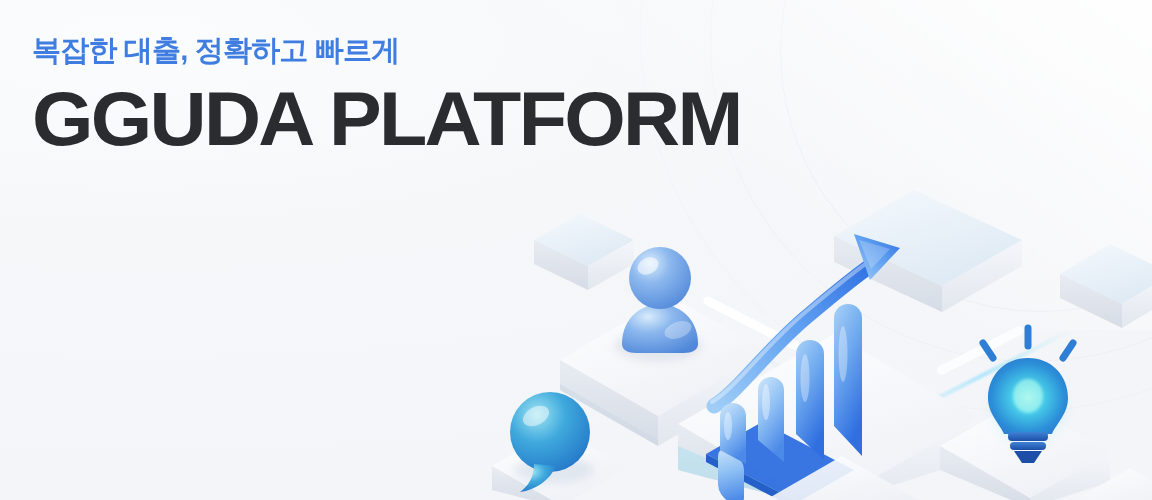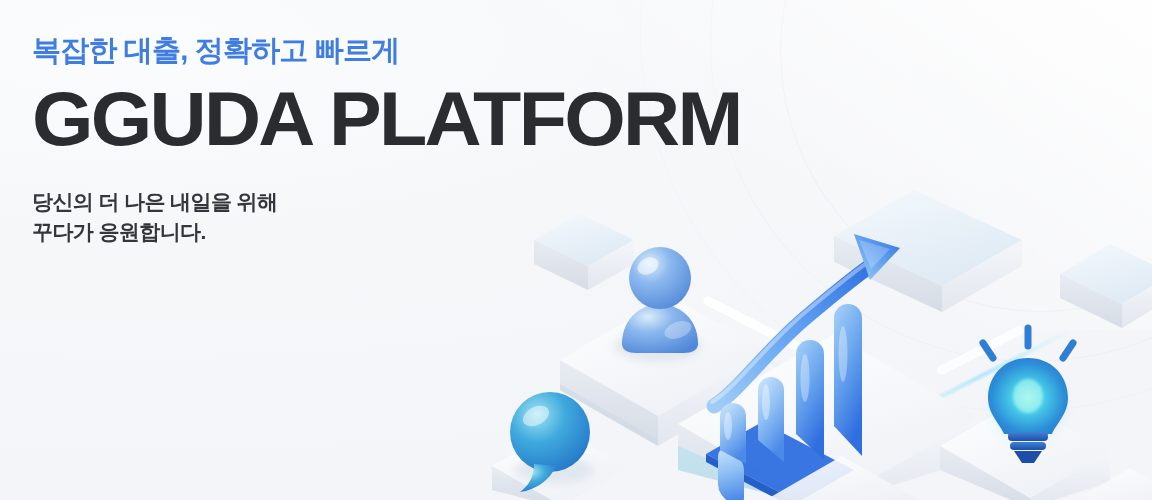--- a/index.html
+++ b/index.html
@@ -311,20 +311,16 @@
         <g>
           <path d="M620 318 L668 290 L700 308 L700 330 L640 330 Z" fill="url(#tileTop)" opacity="0.85"></path>
         </g>
       </g>
     </svg>
   </div>
 
   <div class="copy">
     <p class="tagline">복잡한 대출, 정확하고 빠르게</p>
     <h1 class="title">GGUDA PLATFORM</h1>
-    <p class="subtitle">
-      <span class="lite">당신의 </span><span class="strong">더 나은 내일을 위해</span><br>
-      <span class="lite">꾸다가 </span><span class="strong">응원합니다.</span>
-    </p>
   </div>
 
 
 </div>
 
 </body></html>

